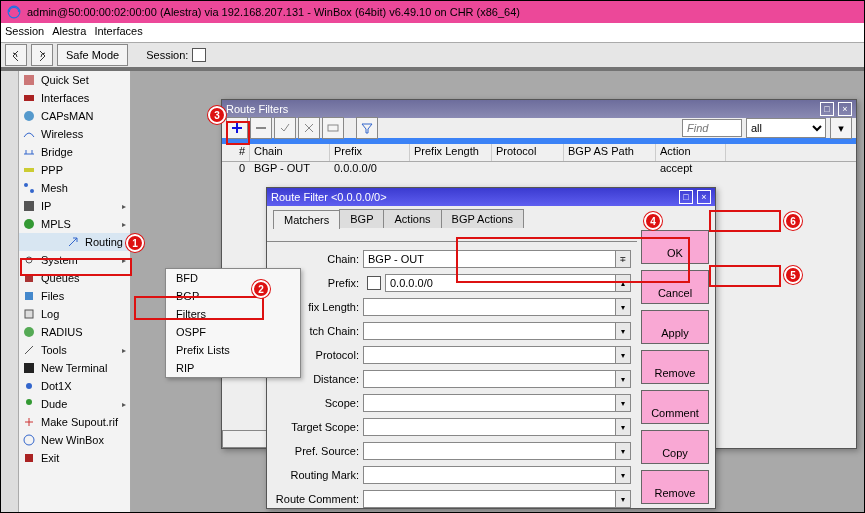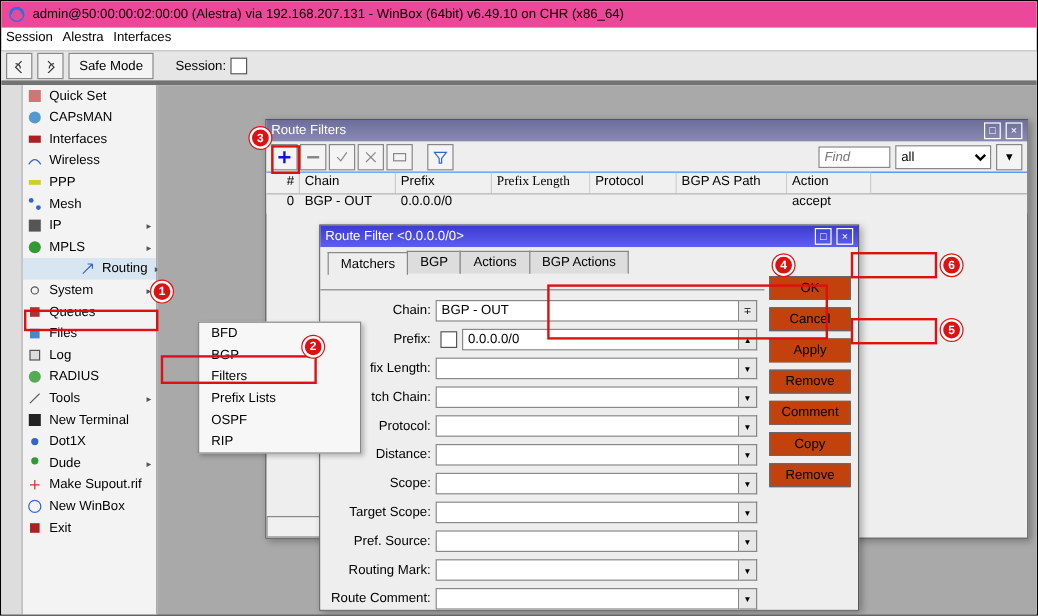--- a/index.html
+++ b/index.html
@@ -22,43 +22,43 @@
   .icon { width:12px; height:12px; flex:0 0 12px; }
   .submenu { position:absolute; left:130px; top:268px; width:136px; background:#f7f7f7; border:1px solid #888; box-shadow:2px 2px 4px rgba(0,0,0,.25);margin-left:35px; }
   .submenu .subitem { height:18px; padding:2px 10px; display:flex; align-items:center; }
   .workspace { flex:1; background:#a9a9a9; position:relative; }
   .win { position:absolute; background:#eee; border:1px solid #555; box-shadow:2px 2px 6px rgba(0,0,0,.3); }
   .win-title { height:18px; background:linear-gradient(#6d6d9c,#8a8ab3); color:#fff; display:flex; align-items:center; padding:0 4px; gap:4px; }
   .win-title.blue { background:linear-gradient(#3b3bd0,#5e5ef0); }
   .win-title .wt-spacer { flex:1; }
   .win-title .wbtn { width:14px; height:14px; border:1px solid #fff; display:flex; align-items:center; justify-content:center; font-size:9px; color:#fff; }
   .win-body { background:#eee; }
-  .toolbar2 { height:26px; display:flex; align-items:center; gap:2px; padding:2px 4px; border-bottom:1px solid #3b82f6; }
+  .toolbar2 { height:26px; display:flex; align-items:center; gap:2px; padding:2px 4px; border-bottom:6px solid #3b82f6; }
   .ibtn { width:22px; height:22px; border:1px solid #888; background:#f4f4f4; display:flex; align-items:center; justify-content:center; }
   .findbox { margin-left:auto; display:flex; gap:4px; align-items:center; }
   .findbox input { width:60px; height:18px; border:1px solid #888; padding:0 4px; font-style:italic; color:#888; }
   .findbox select { width:80px; height:20px; border:1px solid #888; background:#fff; }
   .gridhead { display:flex; height:18px; border-bottom:1px solid #aaa; }
   .gridhead .col { border-right:1px solid #ccc; padding:1px 4px; background:#f0f0f0; }
   .gridrow { display:flex; height:16px; }
   .gridrow .col { border-right:1px solid transparent; padding:0 4px; }
-  .col.c-num{width:28px;text-align:right;} .col.c-chain{width:80px;} .col.c-prefix{width:80px;} .col.c-plen{width:82px;font-family:Liberation Serif, serif;} .col.c-proto{width:72px;} .col.c-aspath{width:92px;} .col.c-action{width:70px;}
+  .col.c-num{width:28px;text-align:right;} .col.c-chain{width:80px;} .col.c-prefix{width:80px;} .col.c-plen{width:82px;} .col.c-proto{width:72px;} .col.c-aspath{width:92px;} .col.c-action{width:70px;}
   .dlg { position:absolute; left:225px; top:186px; width:450px; height:322px; }
   .tabs { display:flex; height:22px; align-items:flex-end; gap:0; padding-left:6px; }
   .tab { padding:3px 10px; border:1px solid #888; border-bottom:none; background:#ddd; margin-right:-1px; }
   .tab.active { background:#eee; position:relative; top:1px; }
   .form { padding:6px 6px 0 6px; border-top:1px solid #888; height: calc(322px - 18px - 22px); overflow:hidden; }
   .frow { display:flex; align-items:center; height:22px; margin-bottom:2px; }
   .frow label { width:90px; text-align:right; padding-right:4px; }
   .finput { flex:1; display:flex; align-items:center; gap:0; }
   .finput input, .finput .combo { height:18px; border:1px solid #888; background:#fff; padding:0 4px; width:100%; }
   .finput .spin { width:16px; height:18px; border:1px solid #888; border-left:none; background:#e8e8e8; display:flex; align-items:center; justify-content:center; font-size:8px; }
   .chk { width:14px; height:14px; border:1px solid #555; background:#fff; margin:0 4px; flex:0 0 14px; }
   .btncol { position:absolute; right:6px; top:24px; width:68px; display:flex; flex-direction:column; gap:6px; }
-  .btncol button { height:20px; border:1px solid #666; background:#c2410c; padding:3px 4px; }
+  .btncol button { height:20px; border:1px solid #666; background:#f9a8d4; padding:16px 4px; }
   .marker { position:absolute; width:18px; height:18px; border-radius:50%; background:#d11; color:#fff; font-weight:bold; display:flex; align-items:center; justify-content:center; font-size:10px; border:2px solid #fff; box-shadow:0 0 0 1px #d11; z-index:50; }
   .redbox { position:absolute; border:2px solid #d11; z-index:40; pointer-events:none; }
   .statusbar { position:absolute; left:0; bottom:0; height:18px; width:48px; border:1px solid #888; background:#f0f0f0; }
 </style>
 </head>
 <body>
 
 <div class="titlebar">
   <svg viewBox="0 0 24 24">
       <circle cx="12" cy="12" r="10" fill="none" stroke="#1a73e8" stroke-width="2"></circle>
@@ -98,35 +98,41 @@
 
   <div class="sidebar">
     <div class="sideitem">
         <svg class="icon">
           <rect x="1" y="1" width="10" height="10" fill="#c77"></rect>
         </svg>
         <span>Quick Set</span>
       </div>
     <div class="sideitem">
         <svg class="icon">
+          <rect x="1" y="3" width="10" height="6" fill="#a22"></rect>
+        </svg>
+        <span>Interfaces</span>
+      </div>
+    <div class="sideitem">
+        <svg class="icon">
           <circle cx="6" cy="6" r="5" fill="#59c"></circle>
         </svg>
         <span>CAPsMAN</span>
       </div>
     <div class="sideitem">
         <svg class="icon">
-          <rect x="1" y="3" width="10" height="6" fill="#a22"></rect>
-        </svg>
-        <span>Interfaces</span>
-      </div>
-    <div class="sideitem">
-        <svg class="icon">
           <path d="M1 9q5-8 10 0" fill="none" stroke="#36c"></path>
         </svg>
         <span>Wireless</span>
+      </div>
+    <div class="sideitem">
+        <svg class="icon">
+          <path d="M1 8h10M3 8v-4M9 8v-4" stroke="#36c" fill="none"></path>
+        </svg>
+        <span>Bridge</span>
       </div>
     <div class="sideitem">
         <svg class="icon">
           <rect x="1" y="4" width="10" height="4" fill="#cc3"></rect>
         </svg>
         <span>PPP</span>
       </div>
     <div class="sideitem">
         <svg class="icon">
           <circle cx="3" cy="3" r="2" fill="#36c"></circle>
@@ -415,22 +421,22 @@
       </div>
     </div>
 
   </div>
 </div>
 
 <div class="submenu">
   <div class="subitem">BFD</div>
   <div class="subitem">BGP</div>
   <div class="subitem">Filters</div>
+  <div class="subitem">OSPF</div>
   <div class="subitem">Prefix Lists</div>
-  <div class="subitem">OSPF</div>
   <div class="subitem">RIP</div>
 </div>
 
 <div class="redbox" style="left:20px; top:258px; width:112px; height:18px;"></div>
 <div class="redbox" style="left:134px; top:296px; width:130px; height:24px;"></div>
 <div class="redbox" style="left:226px; top:121px; width:24px; height:24px;"></div>
 <div class="redbox" style="left:456px; top:237px; width:234px; height:46px;"></div>
 <div class="redbox" style="left:709px; top:265px; width:72px; height:22px;"></div>
 <div class="redbox" style="left:709px; top:210px; width:72px; height:22px;"></div>
 

